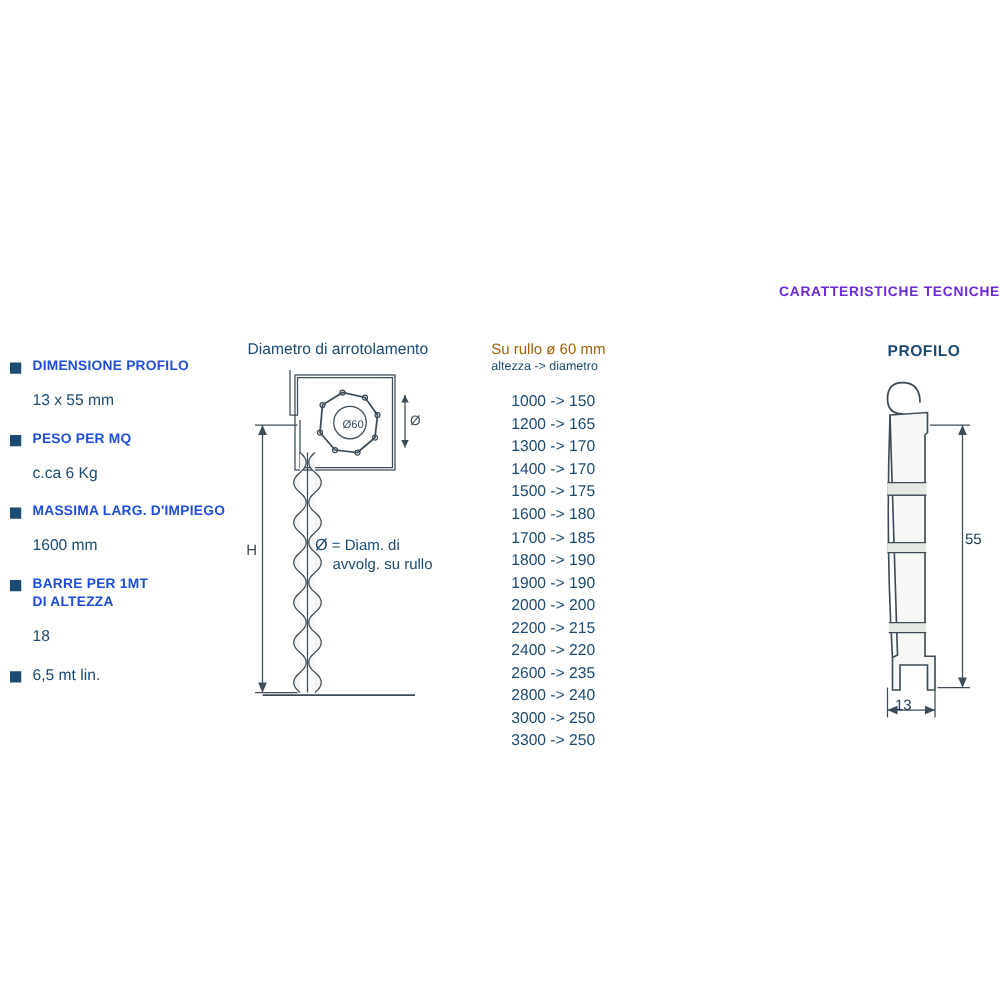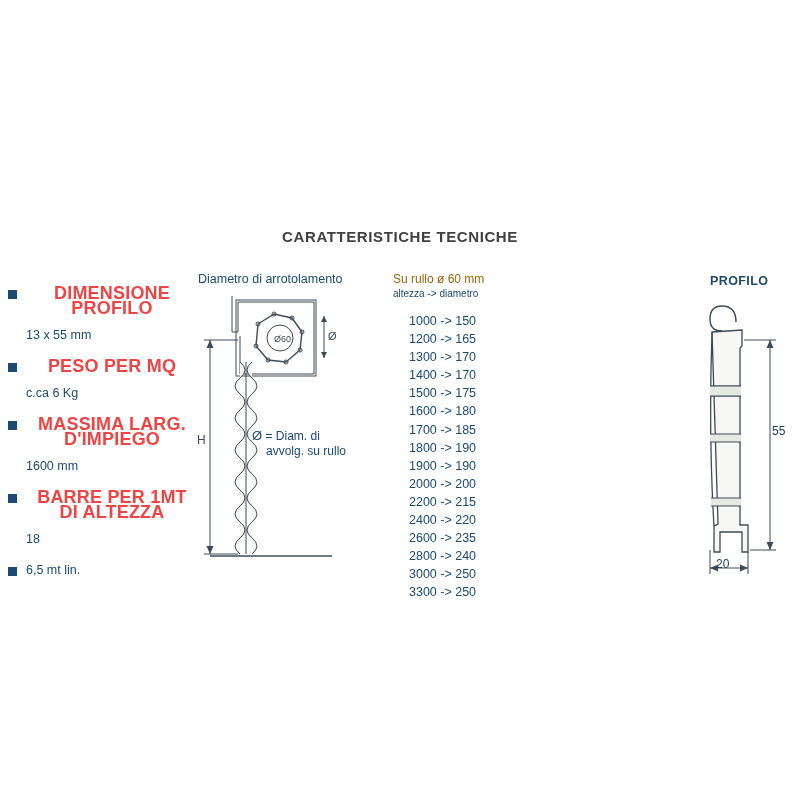--- a/index.html
+++ b/index.html
@@ -19,25 +19,25 @@
     position: absolute;
     left: 0; top: 0;
     width: 800px; height: 800px;
   }
 
   
   .title {
     position: absolute;
     left: 0; top: 228px;
     width: 800px;
-    text-align: center;
-    font-size: 15px;
+    text-align: right;
+    font-size: 11px;
     font-weight: bold;
     letter-spacing: 0.6px;
-    color: #404040;
+    color: #6d28d9;
   }
 
   
   .spec-list {
     position: absolute;
     left: 8px;
     top: 286px;
     width: 190px;
   }
   .spec-item {
@@ -47,26 +47,25 @@
   }
   .spec-bullet {
     position: absolute;
     left: 0;
     top: 4px;
     width: 9px;
     height: 9px;
     background: #1b4a72;
   }
   .spec-label {
-    font-size: 18px;
+    font-size: 11px;
     font-weight: bold;
     letter-spacing: 0.2px;
     line-height: 15px;
-    color: #ef4444;
-    text-align: center;
+    color: #1d4ed8;
   }
   .spec-value {
     font-size: 12.5px;
     line-height: 15px;
     color: #1b4a72;
     margin-top: 12px;
   }
 
   
   .mid-head {
@@ -298,15 +297,15 @@
 
       <line class="ln thin" x1="20" y1="268" x2="58" y2="268" stroke="#3c4b57"></line>
       <path d="M20 268 l8 -3.5 v7 z" fill="#3c4b57"></path>
       <path d="M58 268 l-8 -3.5 v7 z" fill="#3c4b57"></path>
       <line class="ln thin" x1="20" y1="250" x2="20" y2="274" stroke="#3c4b57"></line>
       <line class="ln thin" x1="58" y1="252" x2="58" y2="274" stroke="#3c4b57"></line>
     </svg>
   </div>
 
   <div class="dim-text dim-55">55</div>
-  <div class="dim-text dim-13">20</div>
+  <div class="dim-text dim-13">13</div>
 
 </div>
 
 </body></html>

